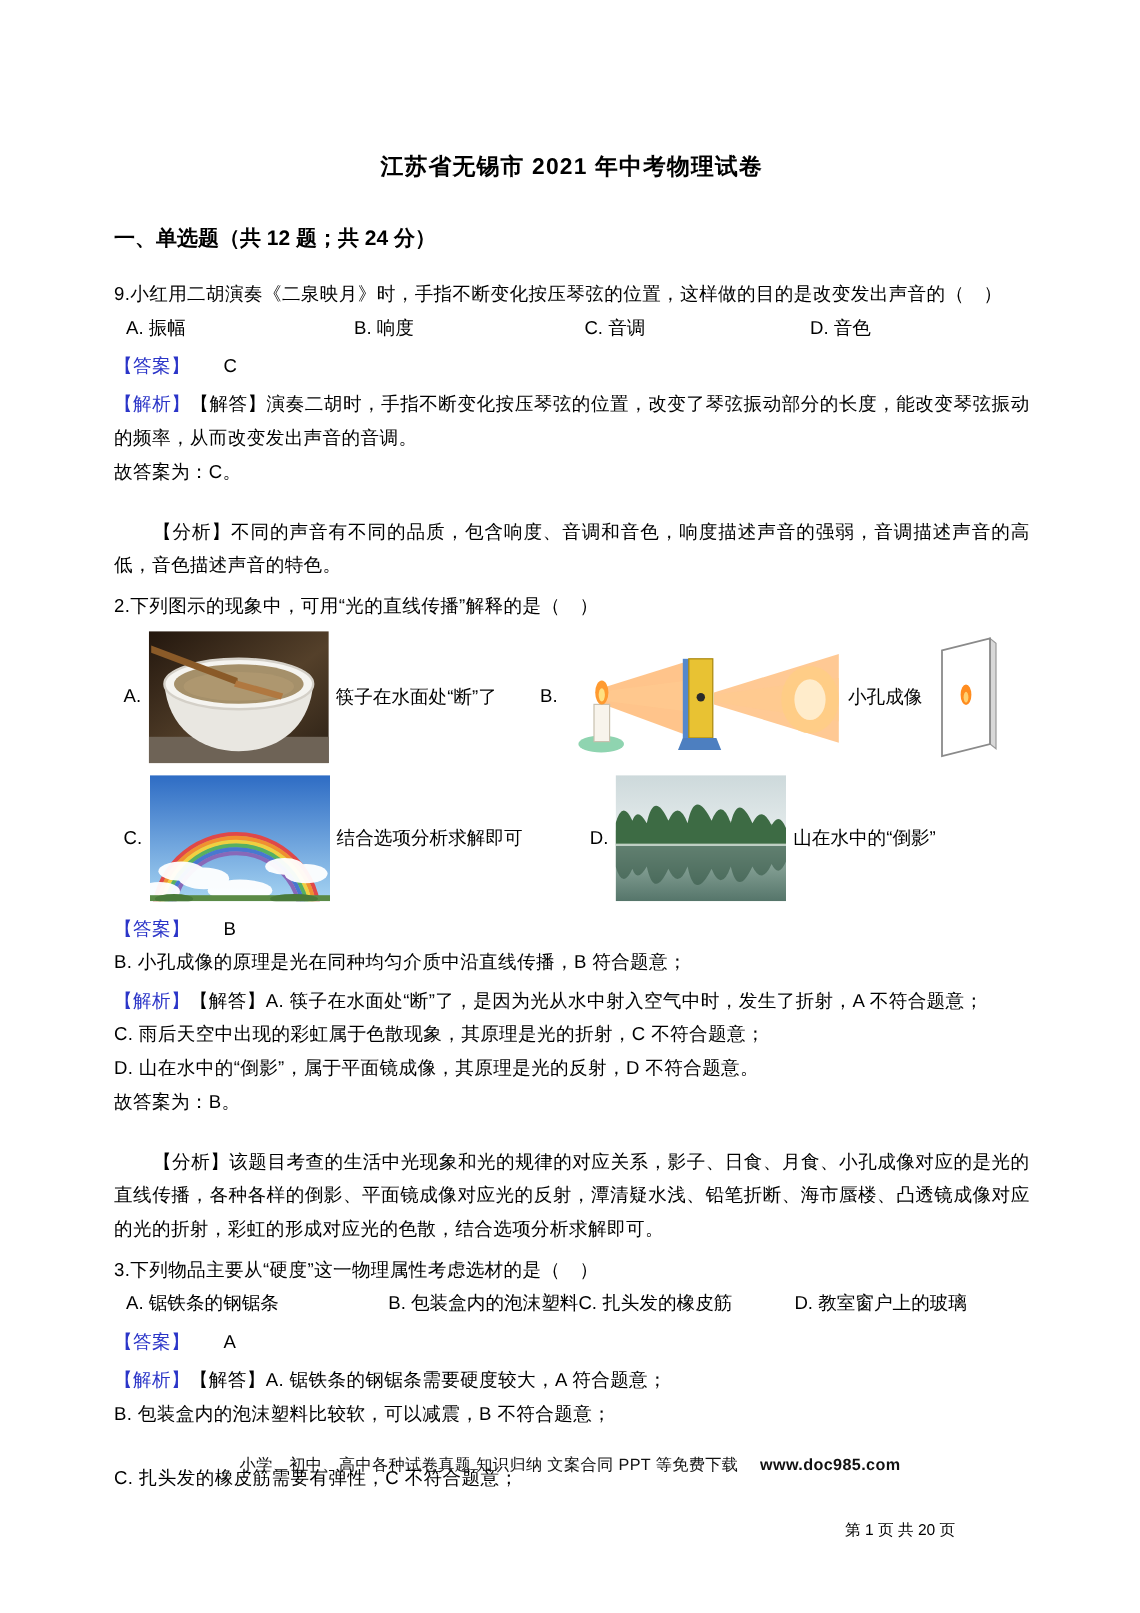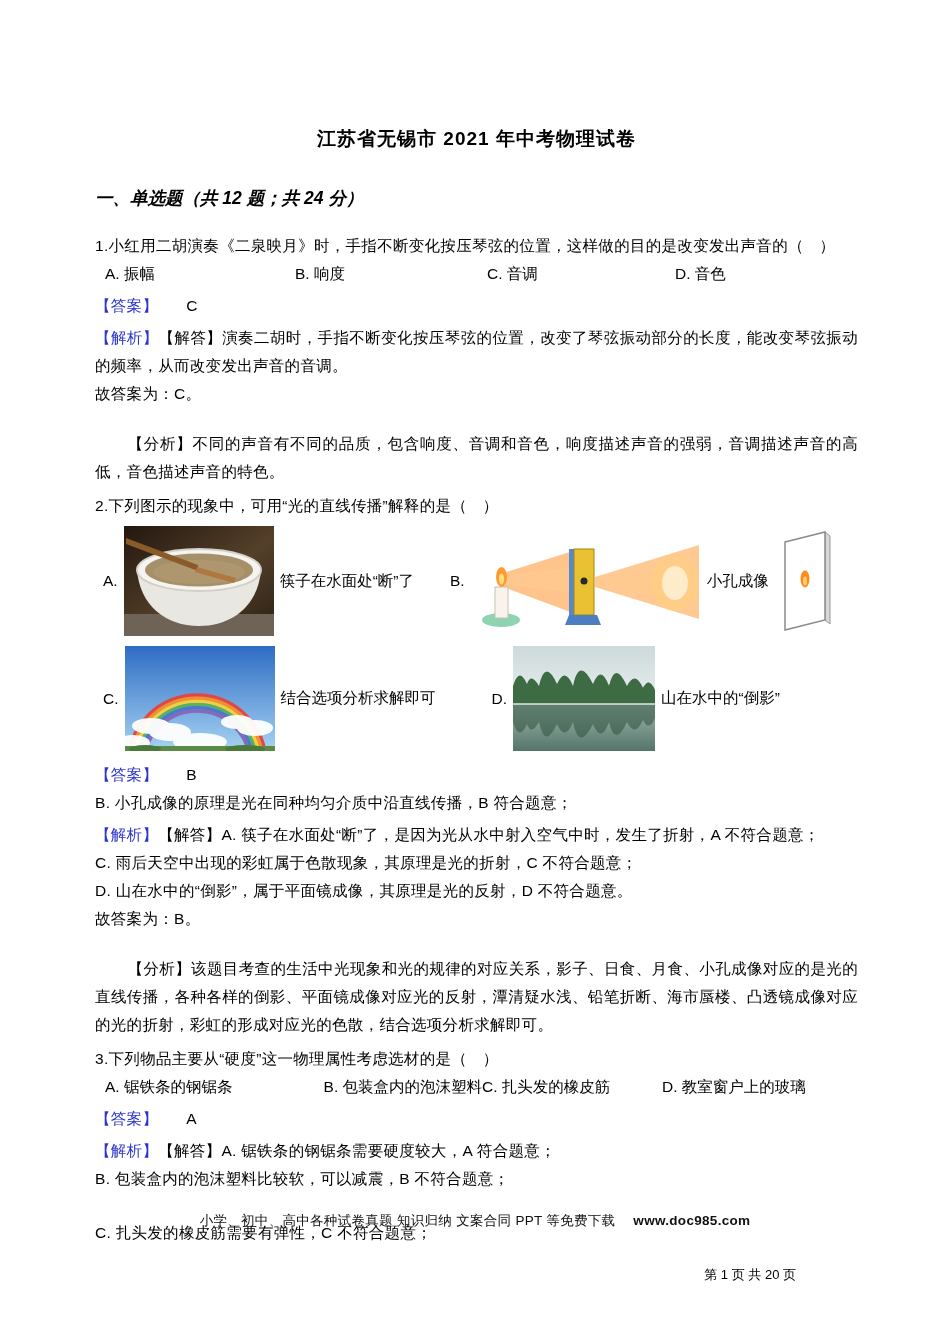--- a/index.html
+++ b/index.html
@@ -22,21 +22,20 @@
     margin: 0 0 34px 0;
     font-size: 19px;
     font-weight: bold;
     text-align: center;
     letter-spacing: 1px;
   }
   .section {
     margin: 0 0 22px 0;
     font-size: 17.5px;
     font-weight: bold;
-    font-style: italic;
   }
   .para {
     margin: 0;
     font-size: 15.5px;
     line-height: 28px;
     text-align: justify;
     letter-spacing: 0.3px;
   }
   .indent2 { text-indent: 2.1em; }
   .blue { color: #2b35c8; }
@@ -89,21 +88,21 @@
 </style>
 </head>
 <body>
 
 <div class="page">
 
   <h1 class="title">江苏省无锡市 2021 年中考物理试卷</h1>
 
   <h2 class="section">一、单选题（共 12 题；共 24 分）</h2>
 
-  <p class="para">1.小红用二胡演奏《二泉映月》时，手指不断变化按压琴弦的位置，这样做的目的是改变发出声音的（　）</p>
+  <p class="para">9.小红用二胡演奏《二泉映月》时，手指不断变化按压琴弦的位置，这样做的目的是改变发出声音的（　）</p>
 
   <div class="options-row">
     <span class="q1o1">A. 振幅</span>
     <span class="q1o2">B. 响度</span>
     <span class="q1o3">C. 音调</span>
     <span>D. 音色</span>
   </div>
 
   <p class="para mt4">
     <span class="blue">【答案】</span><span class="ans-letter">C</span>

